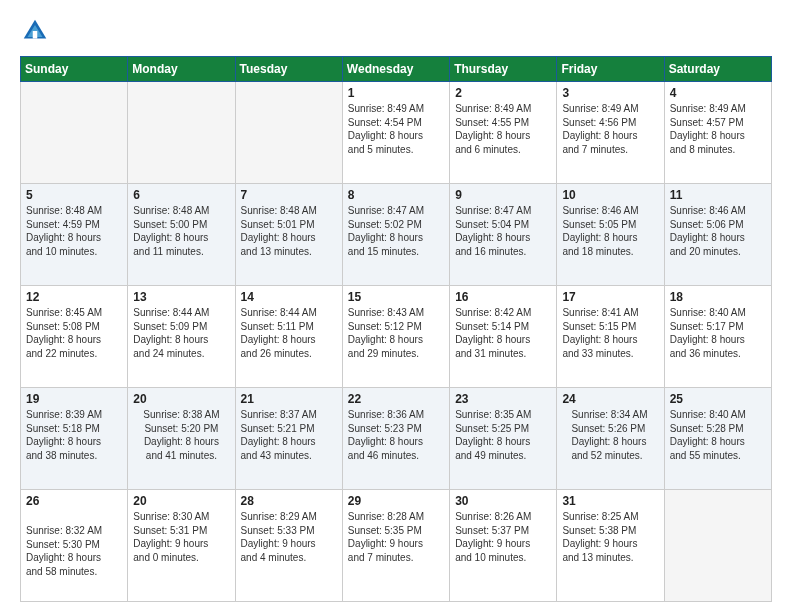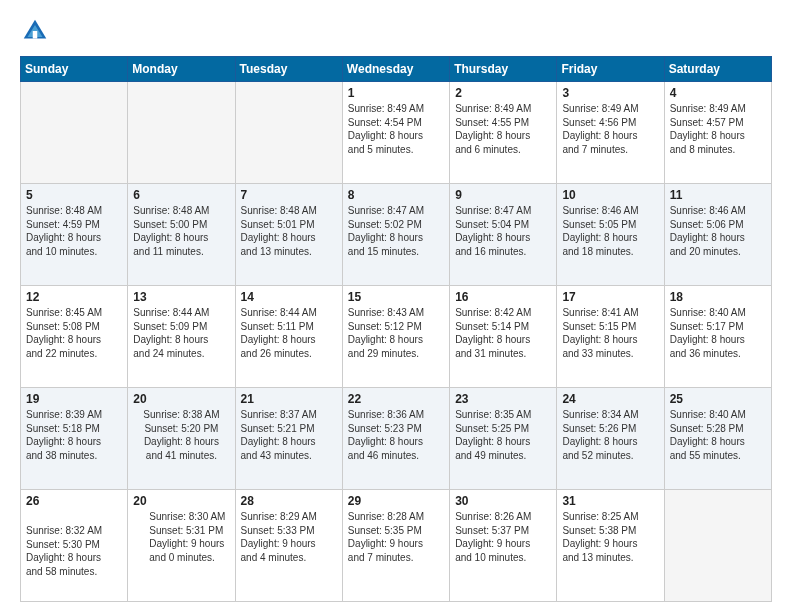--- a/index.html
+++ b/index.html
@@ -52,21 +52,21 @@
       font-size: 14px;
       color: #555;
     }
     .calendar {
       flex: 1;
       border-collapse: collapse;
       width: 100%;
       table-layout: fixed;
     }
     .calendar th {
-      background: #0369a1;
+      background: #15803d;
       color: #fff;
       font-size: 12px;
       font-weight: bold;
       padding: 5px 4px;
       text-align: left;
       border: 1px solid #1a5a9a;
     }
     .calendar td {
       border: 1px solid #ccc;
       vertical-align: top;
@@ -299,21 +299,21 @@
           </td>
           <td>
             <span class="day-num">23</span>
             <div class="day-info" style="white-space: pre-line;">Sunrise: 8:35 AM
 Sunset: 5:25 PM
 Daylight: 8 hours
 and 49 minutes.</div>
           </td>
           <td>
             <span class="day-num">24</span>
-            <div class="day-info" style="white-space: pre-line;">Sunrise: 8:34 AM
+            <div class="day-info" style="white-space: pre-line; margin-left: 9px;">Sunrise: 8:34 AM
 Sunset: 5:26 PM
 Daylight: 8 hours
 and 52 minutes.</div>
           </td>
           <td>
             <span class="day-num">25</span>
             <div class="day-info" style="white-space: pre-line;">Sunrise: 8:40 AM
 Sunset: 5:28 PM
 Daylight: 8 hours
 and 55 minutes.</div>
@@ -322,21 +322,21 @@
         <tr>
           <td>
             <span class="day-num">26</span>
             <div class="day-info" style="white-space: pre-line; margin-top: 16px;">Sunrise: 8:32 AM
 Sunset: 5:30 PM
 Daylight: 8 hours
 and 58 minutes.</div>
           </td>
           <td>
             <span class="day-num">20</span>
-            <div class="day-info" style="white-space: pre-line; margin-left: 16px;">Sunrise: 8:30 AM
+            <div class="day-info" style="white-space: pre-line;">Sunrise: 8:30 AM
 Sunset: 5:31 PM
 Daylight: 9 hours
 and 0 minutes.</div>
           </td>
           <td>
             <span class="day-num">28</span>
             <div class="day-info" style="white-space: pre-line;">Sunrise: 8:29 AM
 Sunset: 5:33 PM
 Daylight: 9 hours
 and 4 minutes.</div>

